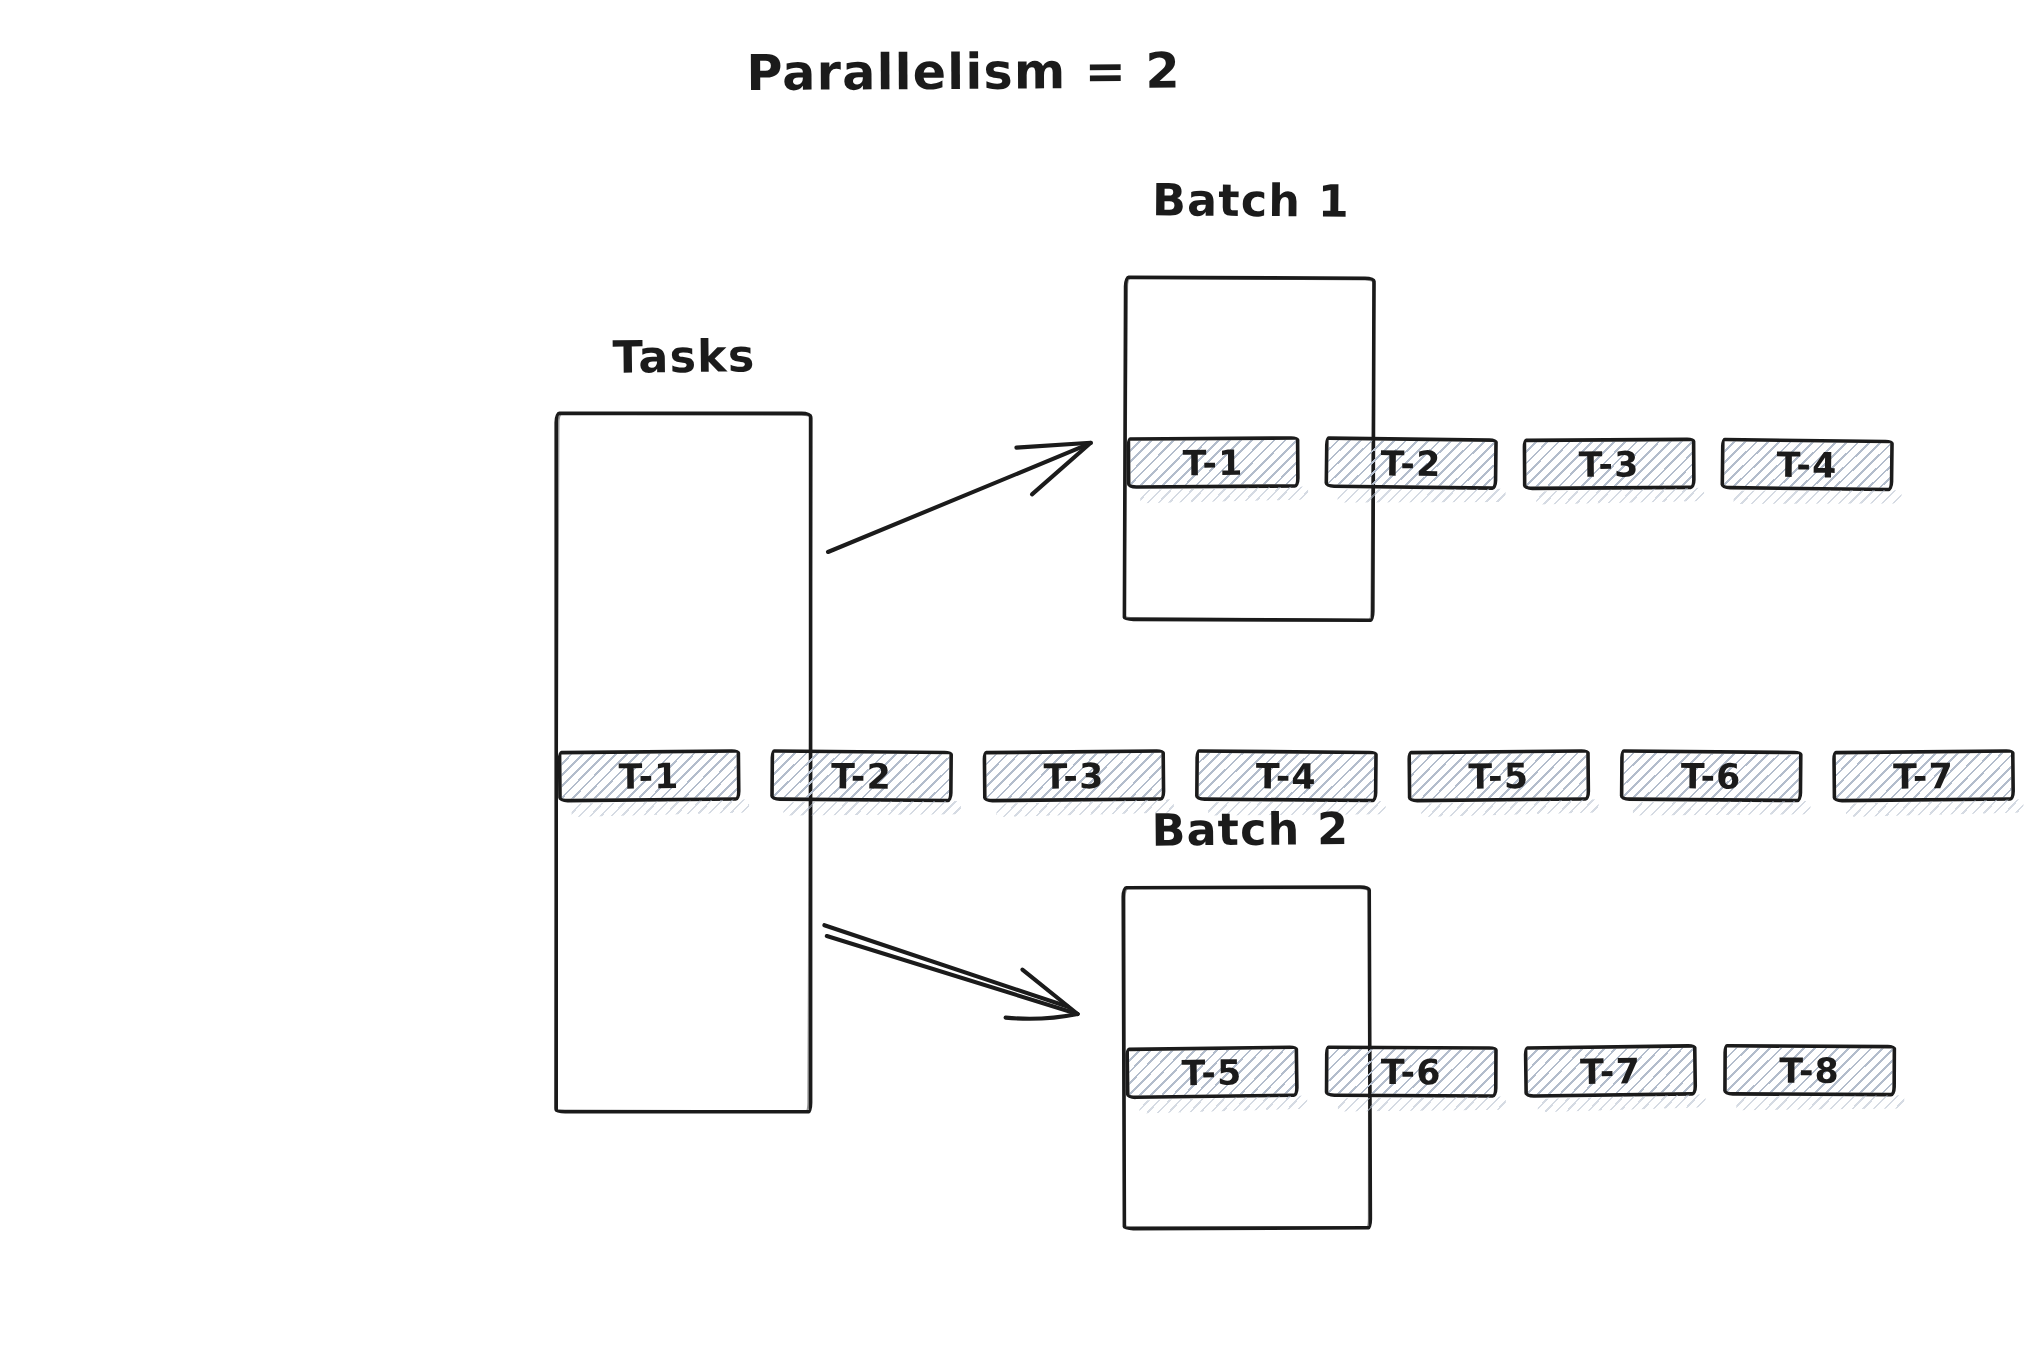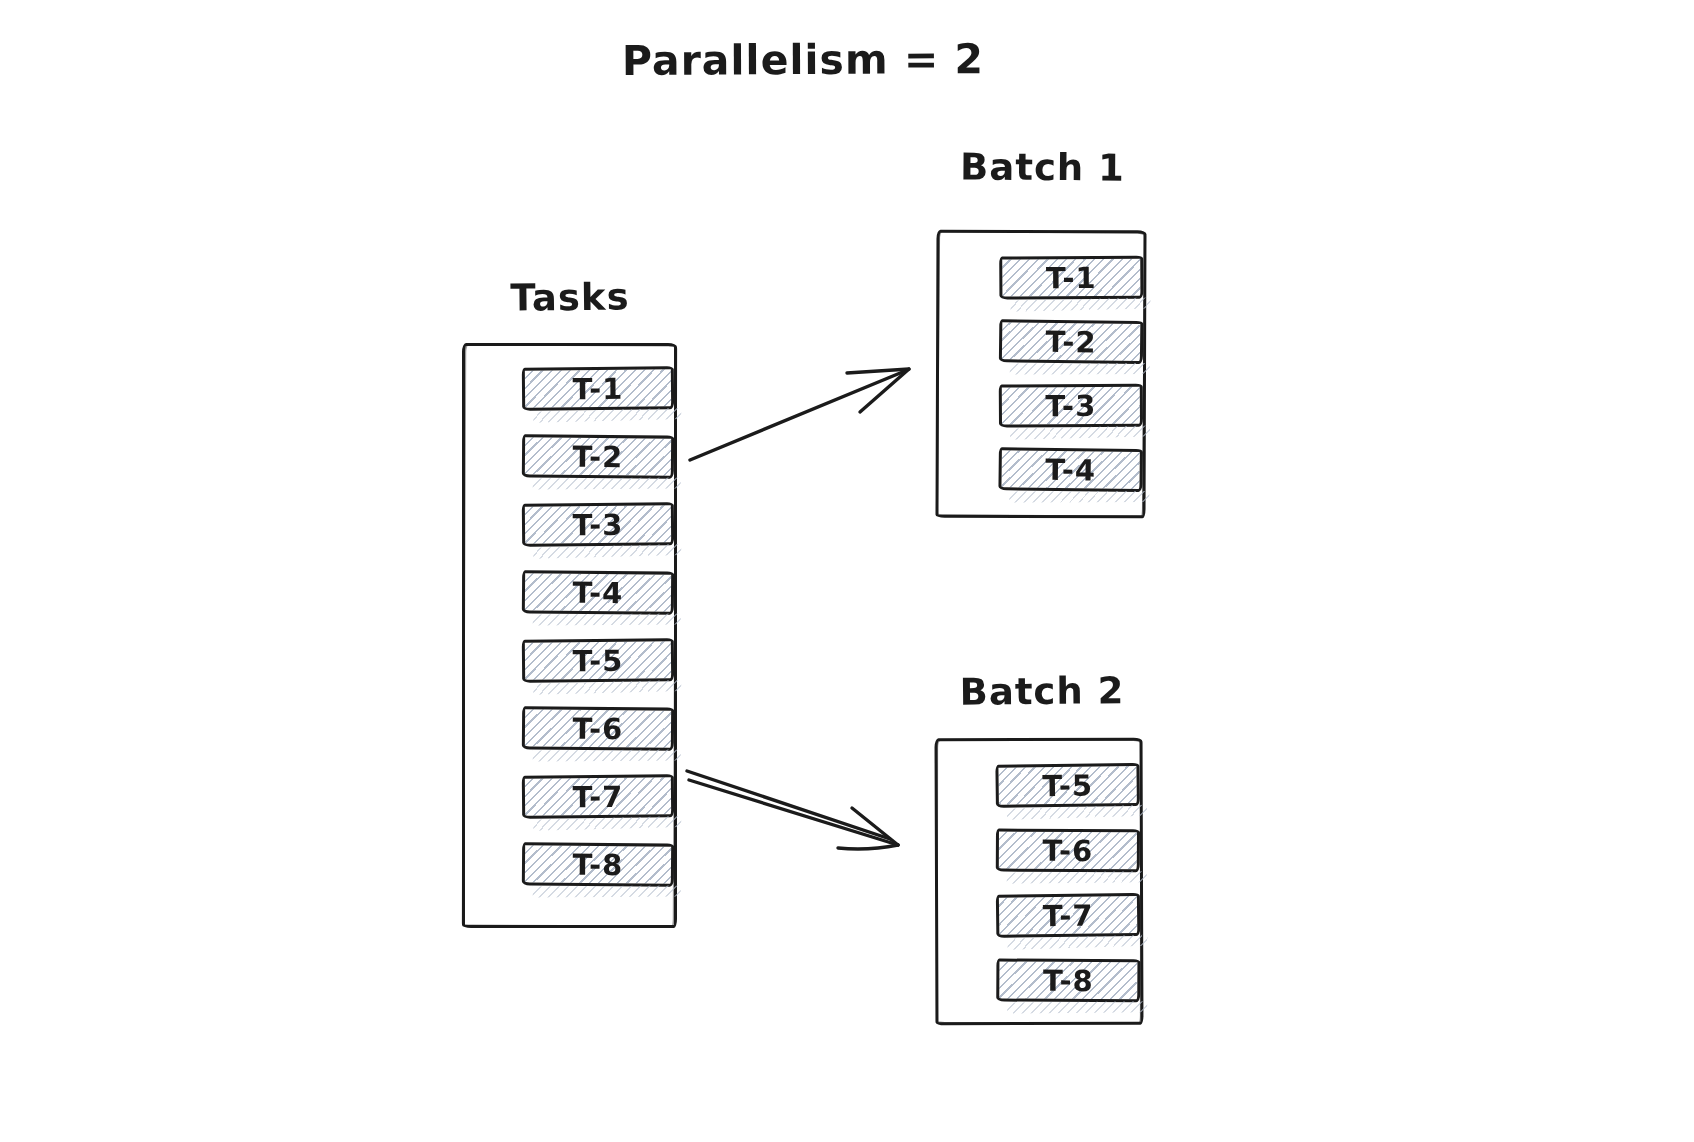--- a/index.html
+++ b/index.html
@@ -45,21 +45,21 @@
     opacity:.45;
     transform:rotate(.25deg);
     pointer-events:none;
   }
   .box-tasks{left:462px;top:343px;width:215px;height:585px;}
   .box-batch1{left:936px;top:230px;width:210px;height:288px;transform:rotate(.2deg);}
   .box-batch2{left:935px;top:738px;width:208px;height:287px;transform:rotate(-.2deg);}
   
   .chip-col{
     position:relative;width:100%;height:100%;
-    display:flex;flex-direction:column;align-items:flex-end;
+    display:flex;flex-direction:row;align-items:center;
   }
   .box-tasks .chip-col{padding-top:21px;gap:25px;}
   .box-batch1 .chip-col{padding-top:23px;gap:21px;}
   .box-batch2 .chip-col{padding-top:23px;gap:22px;}
   
   .chip{
     position:relative;
     flex:0 0 auto;
     width:152px;height:43px;
     border:3px solid var(--ink);

